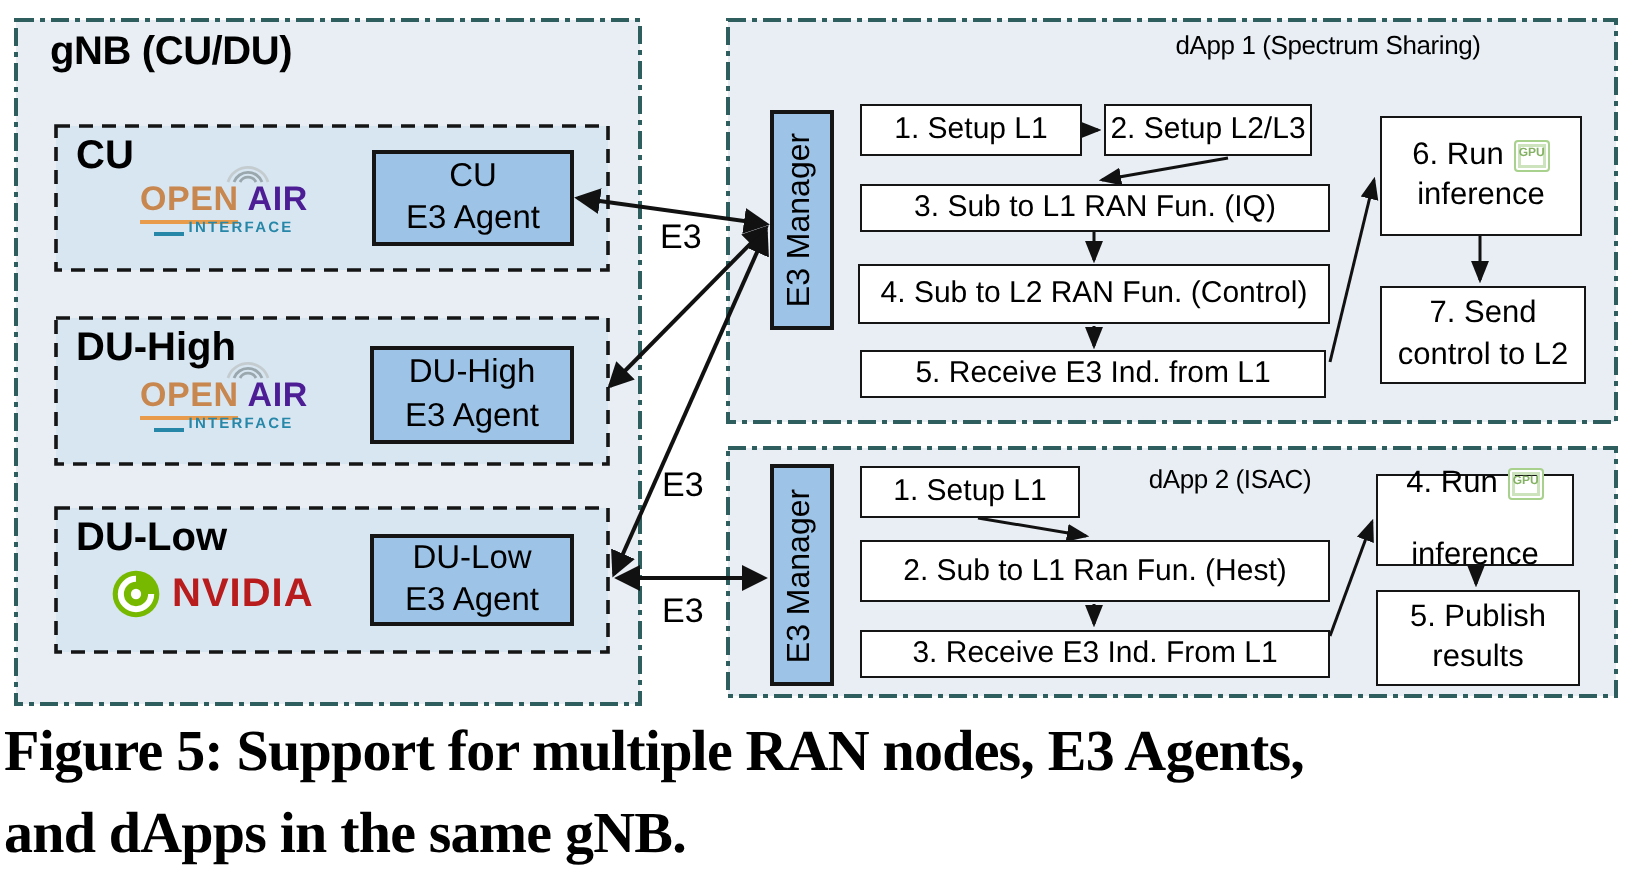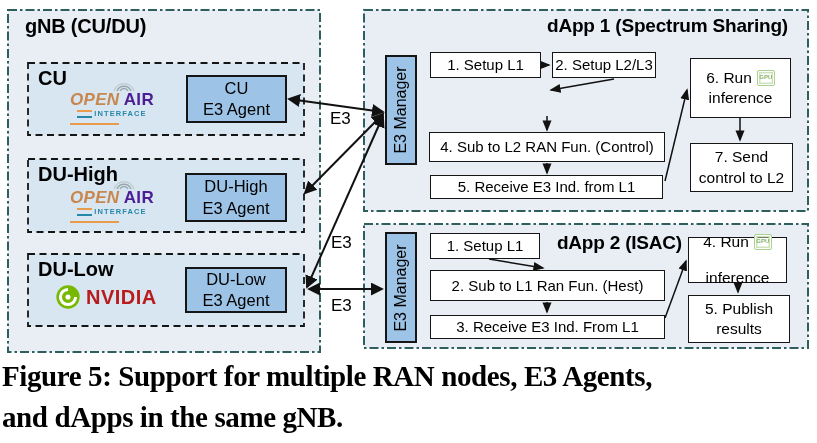--- a/index.html
+++ b/index.html
@@ -1,41 +1,41 @@
 <!DOCTYPE html>
 <html><head>
 <meta charset="utf-8">
 <style>
   html,body{margin:0;padding:0;background:#fff;}
   body{width:817px;height:443px;font-family:"Liberation Sans",sans-serif;color:#000;}
   .stage{position:relative;width:817px;height:443px;overflow:hidden;}
   svg.layer{position:absolute;left:0;top:0;}
   .ptitle{position:absolute;font-weight:bold;font-size:20px;letter-spacing:-0.2px;}
-  .dtitle{position:absolute;font-weight:bold;font-size:19px;text-align:right;letter-spacing:-0.2px;}
+  .dtitle{position:absolute;font-weight:normal;font-size:13px;text-align:center;letter-spacing:-0.2px;}
   .nodelabel{position:absolute;font-weight:bold;font-size:20px;}
   .agent{position:absolute;box-sizing:border-box;background:#9DC4E7;border:2px solid #151515;
          display:flex;flex-direction:column;align-items:center;justify-content:center;
          font-size:16.5px;line-height:1.3;text-align:center;}
   .manager{position:absolute;box-sizing:border-box;background:#9DC4E7;border:2px solid #151515;
            display:flex;align-items:center;justify-content:center;}
   .manager span{transform:rotate(-90deg);white-space:nowrap;font-size:16px;}
   .fbox{position:absolute;box-sizing:border-box;background:#fff;border:1.6px solid #151515;
         display:flex;flex-direction:column;align-items:center;justify-content:center;
         font-size:15px;line-height:1.3;text-align:center;white-space:nowrap;}
   .fbox .l1{display:flex;align-items:center;justify-content:center;font-size:15.5px;}
   .fbox.two{font-size:15.5px;}
   .e3{position:absolute;font-size:17px;}
   .gpu{display:inline-flex;align-items:center;justify-content:center;width:16px;height:14px;
        margin-left:5px;border:1.6px solid #A9D18E;border-radius:2px;
        box-shadow:inset 0 0 0 1px #fff,inset 0 0 0 2.5px #CDE3BE;
        font-size:6px;font-weight:bold;color:#84B163;letter-spacing:0;}
   .oai{position:absolute;width:92px;text-align:center;}
   .oai .arcs{position:absolute;left:46px;top:-1px;}
   .oai .r1{margin-top:11px;font-weight:bold;font-size:17px;letter-spacing:0.3px;line-height:1;}
-  .oai .o{color:#C8874F;border-bottom:2px solid #E89B4A;padding-bottom:14px;font-style:italic;}
+  .oai .o{color:#C8874F;border-bottom:2px solid #E89B4A;padding-bottom:1px;}
   .oai .a{color:#4c1d95;}
   .oai .r2{margin-top:2px;font-size:7.5px;font-weight:bold;color:#2787A8;letter-spacing:1.1px;line-height:1;}
   .oai .bars{display:inline-block;width:15px;height:4px;margin-right:2px;
              border-top:2px solid #E89B4A;border-bottom:2px solid #2787A8;vertical-align:middle;}
   .nvidia{position:absolute;display:flex;align-items:center;gap:4px;}
   .nvidia .nvtext{font-weight:bold;font-size:20px;letter-spacing:0.5px;color:#b91c1c;
                   font-stretch:condensed;}
   .caption{position:absolute;left:2px;top:356px;width:815px;
            font-family:"Liberation Serif",serif;font-weight:bold;font-size:29px;
            line-height:41px;letter-spacing:-0.4px;}
@@ -132,20 +132,21 @@
   <div class="e3" style="left:330px;top:109px;">E3</div>
   <div class="e3" style="left:331px;top:233px;">E3</div>
   <div class="e3" style="left:331px;top:296px;">E3</div>
 
   <div class="dtitle" style="left:540px;top:15px;width:248px;">dApp 1 (Spectrum Sharing)</div>
   <div class="manager" style="left:385px;top:55px;width:32px;height:110px;">
     <span>E3 Manager</span>
   </div>
   <div class="fbox" style="left:430px;top:52px;width:111px;height:26px;">1. Setup L1</div>
   <div class="fbox" style="left:552px;top:52px;width:104px;height:26px;">2. Setup L2/L3</div>
+  <div class="fbox" style="left:430px;top:92px;width:235px;height:24px;">3. Sub to L1 RAN Fun. (IQ)</div>
   <div class="fbox" style="left:429px;top:132px;width:236px;height:30px;">4. Sub to L2 RAN Fun. (Control)</div>
   <div class="fbox" style="left:430px;top:175px;width:233px;height:24px;">5. Receive E3 Ind. from L1</div>
   <div class="fbox two" style="left:690px;top:58px;width:101px;height:60px;">
     <div class="l1">
         <span>6. Run</span>
         <span class="gpu">
           <span>GPU</span>
         </span>
       </div>
     <div>inference</div>

